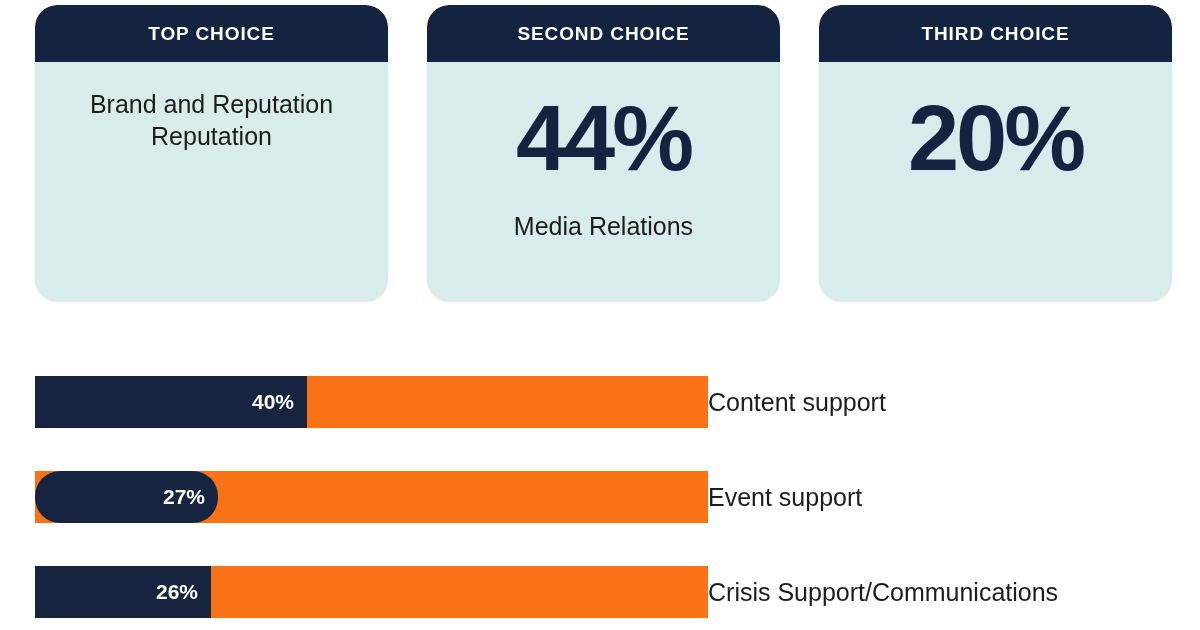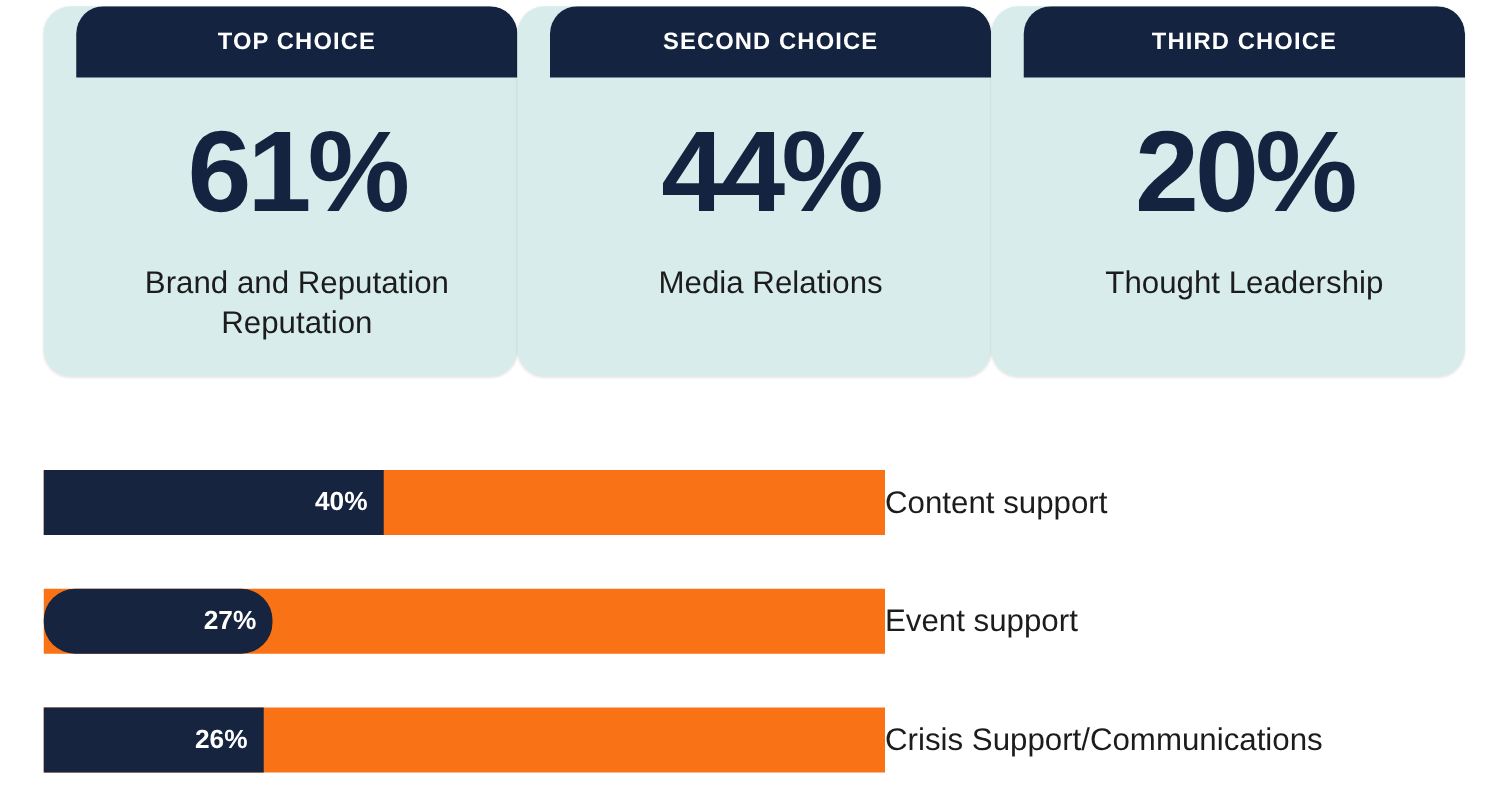--- a/index.html
+++ b/index.html
@@ -28,21 +28,20 @@
   }
   .card {
     width: 353px;
     height: 296px;
     border-radius: 22px;
     background: #d8ecec;
     display: flex;
     flex-direction: column;
     overflow: hidden;
     box-shadow: 0 1px 2px rgba(0,0,0,0.10);
-    padding-left: 26px;
   }
   .card-header {
     height: 57px;
     background: #14233f;
     border-top-left-radius: 22px;
     border-top-right-radius: 22px;
     display: flex;
     align-items: center;
     justify-content: center;
     flex: none;
@@ -135,42 +134,40 @@
 </head>
 <body>
 
 <div class="cards">
 
   <div class="card">
     <div class="card-header">
       <span class="card-header-label">TOP CHOICE</span>
     </div>
     <div class="card-body">
-      <div class="card-value">61%</div>
       <div class="card-caption">Brand and Reputation Reputation</div>
     </div>
   </div>
 
   <div class="card">
     <div class="card-header">
       <span class="card-header-label">SECOND CHOICE</span>
     </div>
     <div class="card-body">
       <div class="card-value">44%</div>
       <div class="card-caption">Media Relations</div>
     </div>
   </div>
 
   <div class="card">
     <div class="card-header">
       <span class="card-header-label">THIRD CHOICE</span>
     </div>
     <div class="card-body">
       <div class="card-value">20%</div>
-      <div class="card-caption">Thought Leadership</div>
     </div>
   </div>
 
 </div>
 
 <div class="bars">
 
   <div class="bar-row">
     <div class="bar-track">
       <div class="bar-fill" style="width: 272px;">

